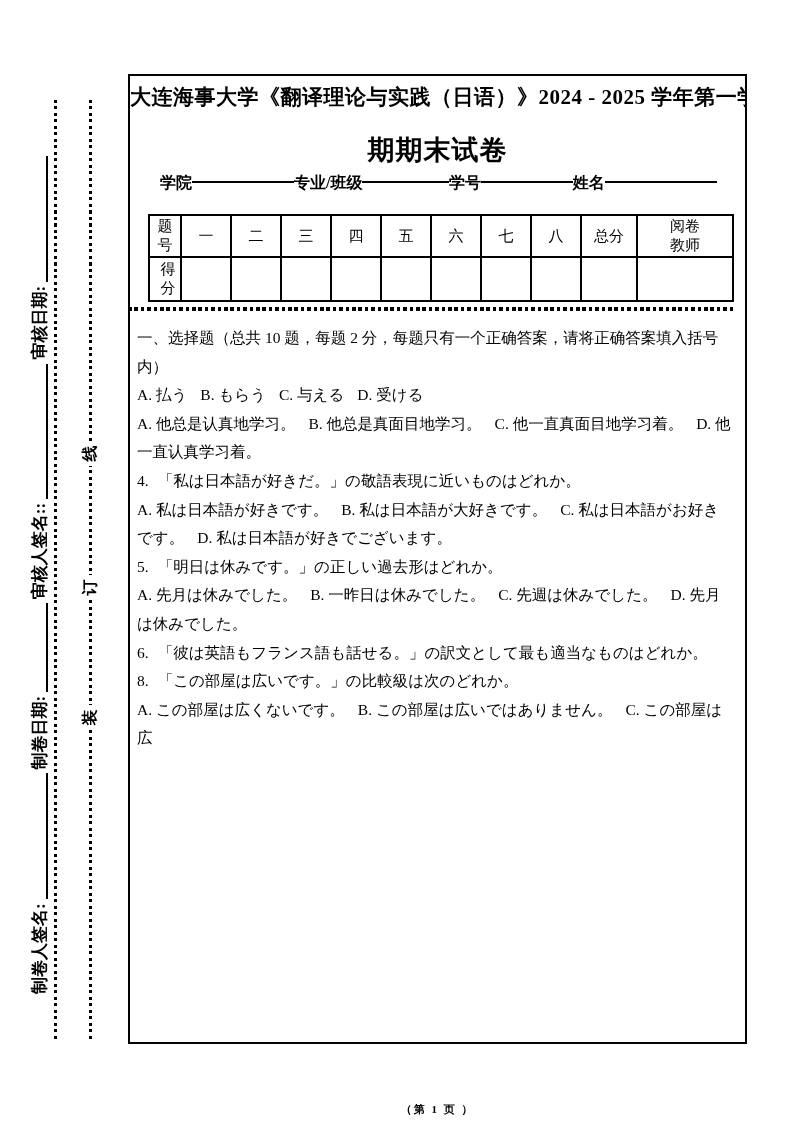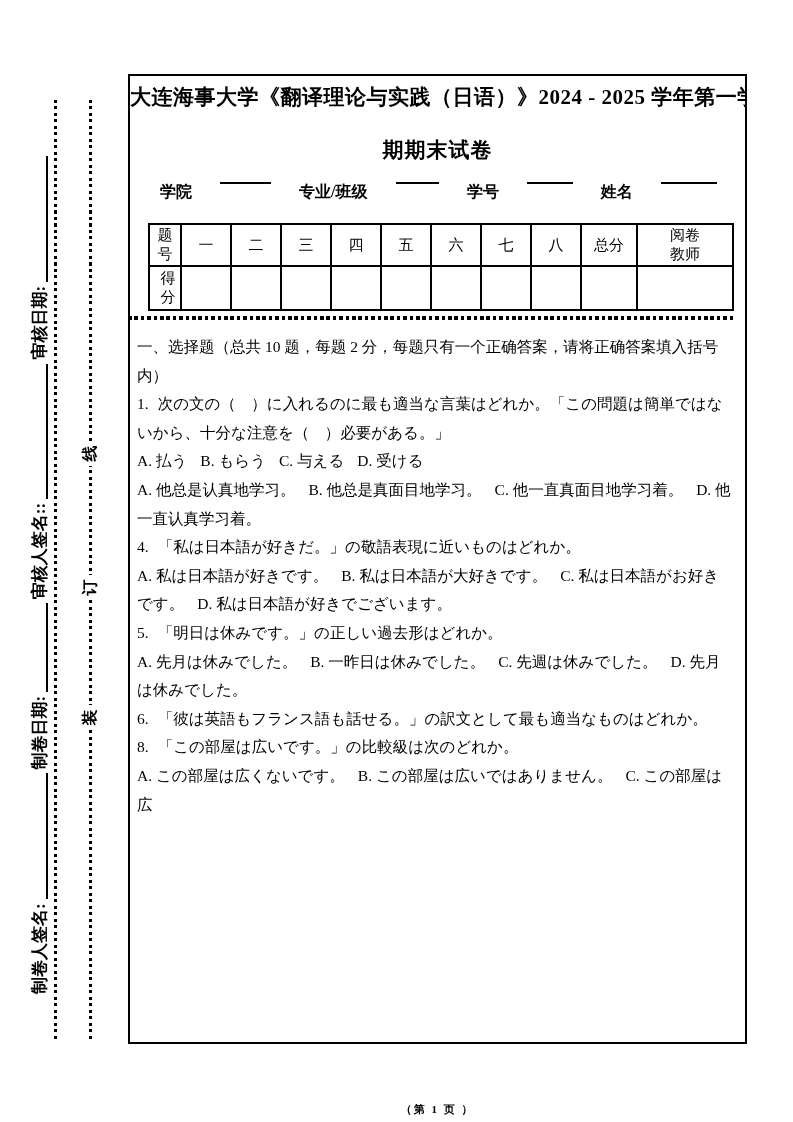--- a/index.html
+++ b/index.html
@@ -44,25 +44,25 @@
   .page-box {
     position:absolute; left:128px; top:74px; width:619px; height:970px;
     border:2px solid #000; overflow:hidden;
   }
   .title-l1 {
     margin-top:9px; text-align:center; font-weight:bold;
     font-size:21px; line-height:24px; white-space:nowrap; letter-spacing:0.5px;
   }
   .title-l2 {
     margin-top:29px; text-align:center; font-weight:bold;
-    font-size:21px; line-height:24px; letter-spacing:1px;
+    font-size:27px; line-height:24px; letter-spacing:1px;
   }
   .fields {
-    display:flex; align-items:flex-start; margin:20px 28px 0 30px;
-    font-size:16px; font-weight:bold; line-height:20px;gap:28px;
+    display:flex; align-items:center; margin:11px 28px 0 30px;
+    font-size:16px; font-weight:bold; line-height:20px;
   }
   .fields .flabel { white-space:nowrap; }
   .fblank { flex-grow:1; border-bottom:2px solid #000; margin-bottom:2px; }
   .fblank.f1 { flex-grow:1.0; } .fblank.f2 { flex-grow:0.85; }
   .fblank.f3 { flex-grow:0.9; } .fblank.f4 { flex-grow:1.1; }
 
   table.score-table {
     border-collapse:collapse; table-layout:fixed; width:584px;
     margin:21px 0 0 18px; text-align:center; font-size:15px;
   }
@@ -168,21 +168,20 @@
       </tr>
     </tbody>
       </table>
 
     <div class="separator"></div>
 
     <div class="content">
       <p>一、选择题（总共 10 题，每题 2 分，每题只有一个正确答案，请将正确答案填入括号内）</p>
 
       <div class="q">
-        <p><span class="q-num">1.</span><span>次の文の（　）に入れるのに最も適当な言葉はどれか。「この問題は簡単ではないから、十分な注意を（　）必要がある。」</span></p>
         <p><span class="opt">A. 払う</span><span class="opt">B. もらう</span><span class="opt">C. 与える</span><span class="opt">D. 受ける</span></p>
       </div>
 
       <div class="q">
         <p><span class="opt">A. 他总是认真地学习。</span><span class="opt">B. 他总是真面目地学习。</span><span class="opt">C. 他一直真面目地学习着。</span><span class="opt">D. 他一直认真学习着。</span></p>
       </div>
 
 
       <div class="q">
         <p><span class="q-num">4.</span><span>「私は日本語が好きだ。」の敬語表現に近いものはどれか。</span></p>

